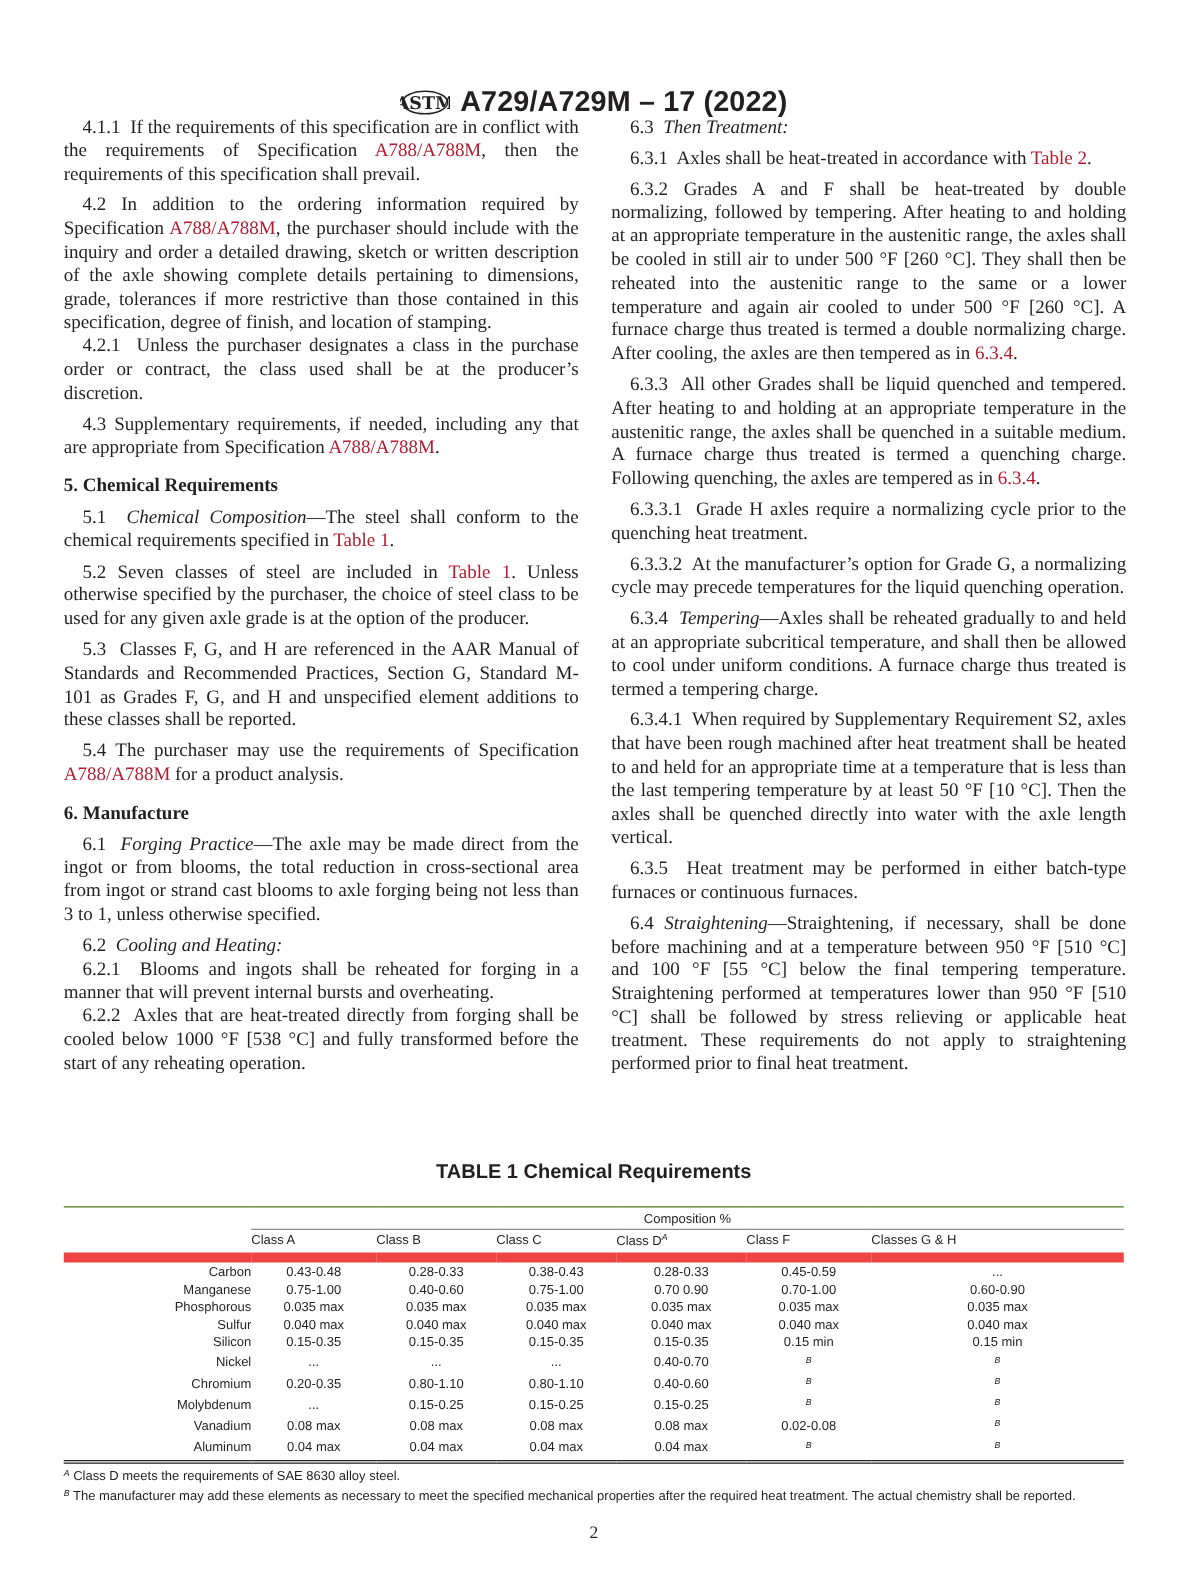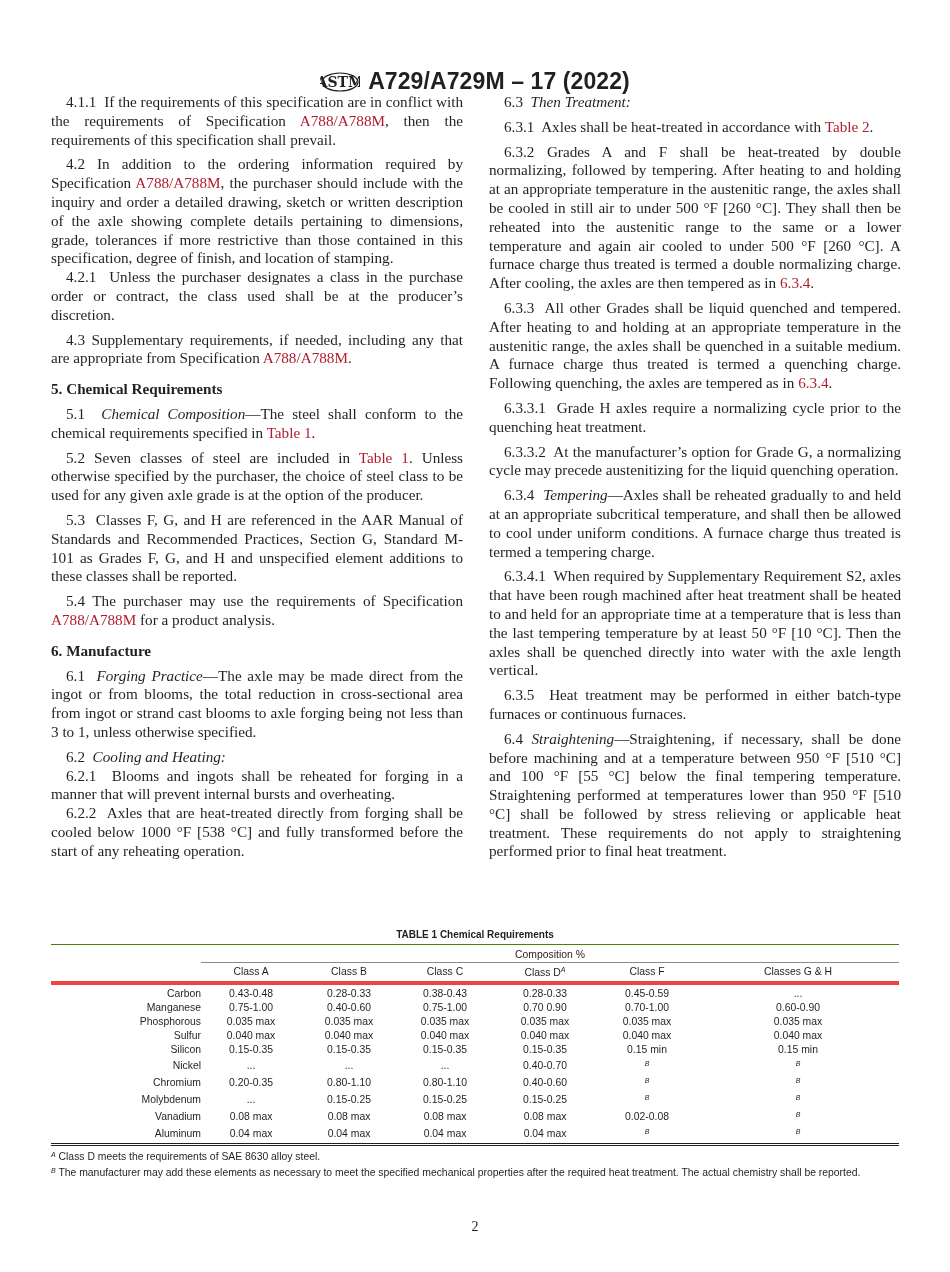--- a/index.html
+++ b/index.html
@@ -9,26 +9,26 @@
   .header .title { display: inline-block; vertical-align: middle; font-family: "Liberation Sans", sans-serif; font-weight: bold; font-size: 23px; letter-spacing: 0.1px; }
   .col { position: absolute; top: 93px; width: 412px; font-family: "Liberation Serif", serif; font-size: 15.2px; line-height: 18.8px; text-align: justify; }
   .col.left { left: 51px; }
   .col.right { left: 489px; }
   .col p { margin: 0 0 6px 0; text-indent: 15px; }
   .col p.tight { margin-bottom: 0; }
   .col h2 { font-size: 15.2px; font-weight: bold; margin: 12px 0 6px 0; text-indent: 0; }
   .link { color: #b01c2e; }
   em { font-style: italic; }
   .table-wrap { position: absolute; top: 929px; left: 51px; width: 848px; font-family: "Liberation Sans", sans-serif; font-size: 10.4px; color: #231f20; }
-  .table-title { text-align: center; font-weight: bold; font-size: 10px; margin-bottom: 4px; }
+  .table-title { text-align: center; font-weight: bold; font-size: 16px; margin-bottom: 18px; }
   table { width: 100%; border-collapse: collapse; }
   table td, table th { padding: 0; font-weight: normal; line-height: 14px; }
   .rule-top { border-top: 1px solid #4d7c0f; }
   .comp-row th { text-align: center; padding-top: 3px; border-bottom: 1px solid #8a8a8a; }
-  .class-row th { text-align: center; border-bottom: 4px solid #ef4444; padding-bottom: 1px; }
+  .class-row th { text-align: left; border-bottom: 8px solid #ef4444; padding-bottom: 1px; }
   td.el { text-align: right; width: 150px; }
   td.v { text-align: center; }
   tr.last td { border-bottom: 3px double #231f20; padding-bottom: 1px; }
   sup { font-size: 7px; font-style: italic; vertical-align: 4px; }
   .fn { font-size: 10.4px; line-height: 13.5px; margin-top: 2px; }
   .fn sup { vertical-align: 3px; }
   .page-num { position: absolute; top: 1219px; left: 0; width: 950px; text-align: center; font-family: "Liberation Serif", serif; font-size: 14px; }
 </style>
 </head>
 <body>
@@ -105,21 +105,21 @@
   <p>
     <span>6.3.3</span>&nbsp;
     <span>All other Grades shall be liquid quenched and tempered. After heating to and holding at an appropriate temperature in the austenitic range, the axles shall be quenched in a suitable medium. A furnace charge thus treated is termed a quenching charge. Following quenching, the axles are tempered as in </span><a class="link">6.3.4</a><span>.</span>
   </p>
   <p>
     <span>6.3.3.1</span>&nbsp;
     <span>Grade H axles require a normalizing cycle prior to the quenching heat treatment.</span>
   </p>
   <p>
     <span>6.3.3.2</span>&nbsp;
-    <span>At the manufacturer’s option for Grade G, a normalizing cycle may precede austenitizing for the liquid quenching operation.</span>
+    <span>At the manufacturer’s option for Grade G, a normalizing cycle may precede temperatures for the liquid quenching operation.</span>
   </p>
   <p>
     <span>6.3.4</span>&nbsp;
     <em>Tempering</em><span>—Axles shall be reheated gradually to and held at an appropriate subcritical temperature, and shall then be allowed to cool under uniform conditions. A furnace charge thus treated is termed a tempering charge.</span>
   </p>
   <p>
     <span>6.3.4.1</span>&nbsp;
     <span>When required by Supplementary Requirement S2, axles that have been rough machined after heat treatment shall be heated to and held for an appropriate time at a temperature that is less than the last tempering temperature by at least 50 °F [10 °C]. Then the axles shall be quenched directly into water with the axle length vertical.</span>
   </p>
   <p style="">

